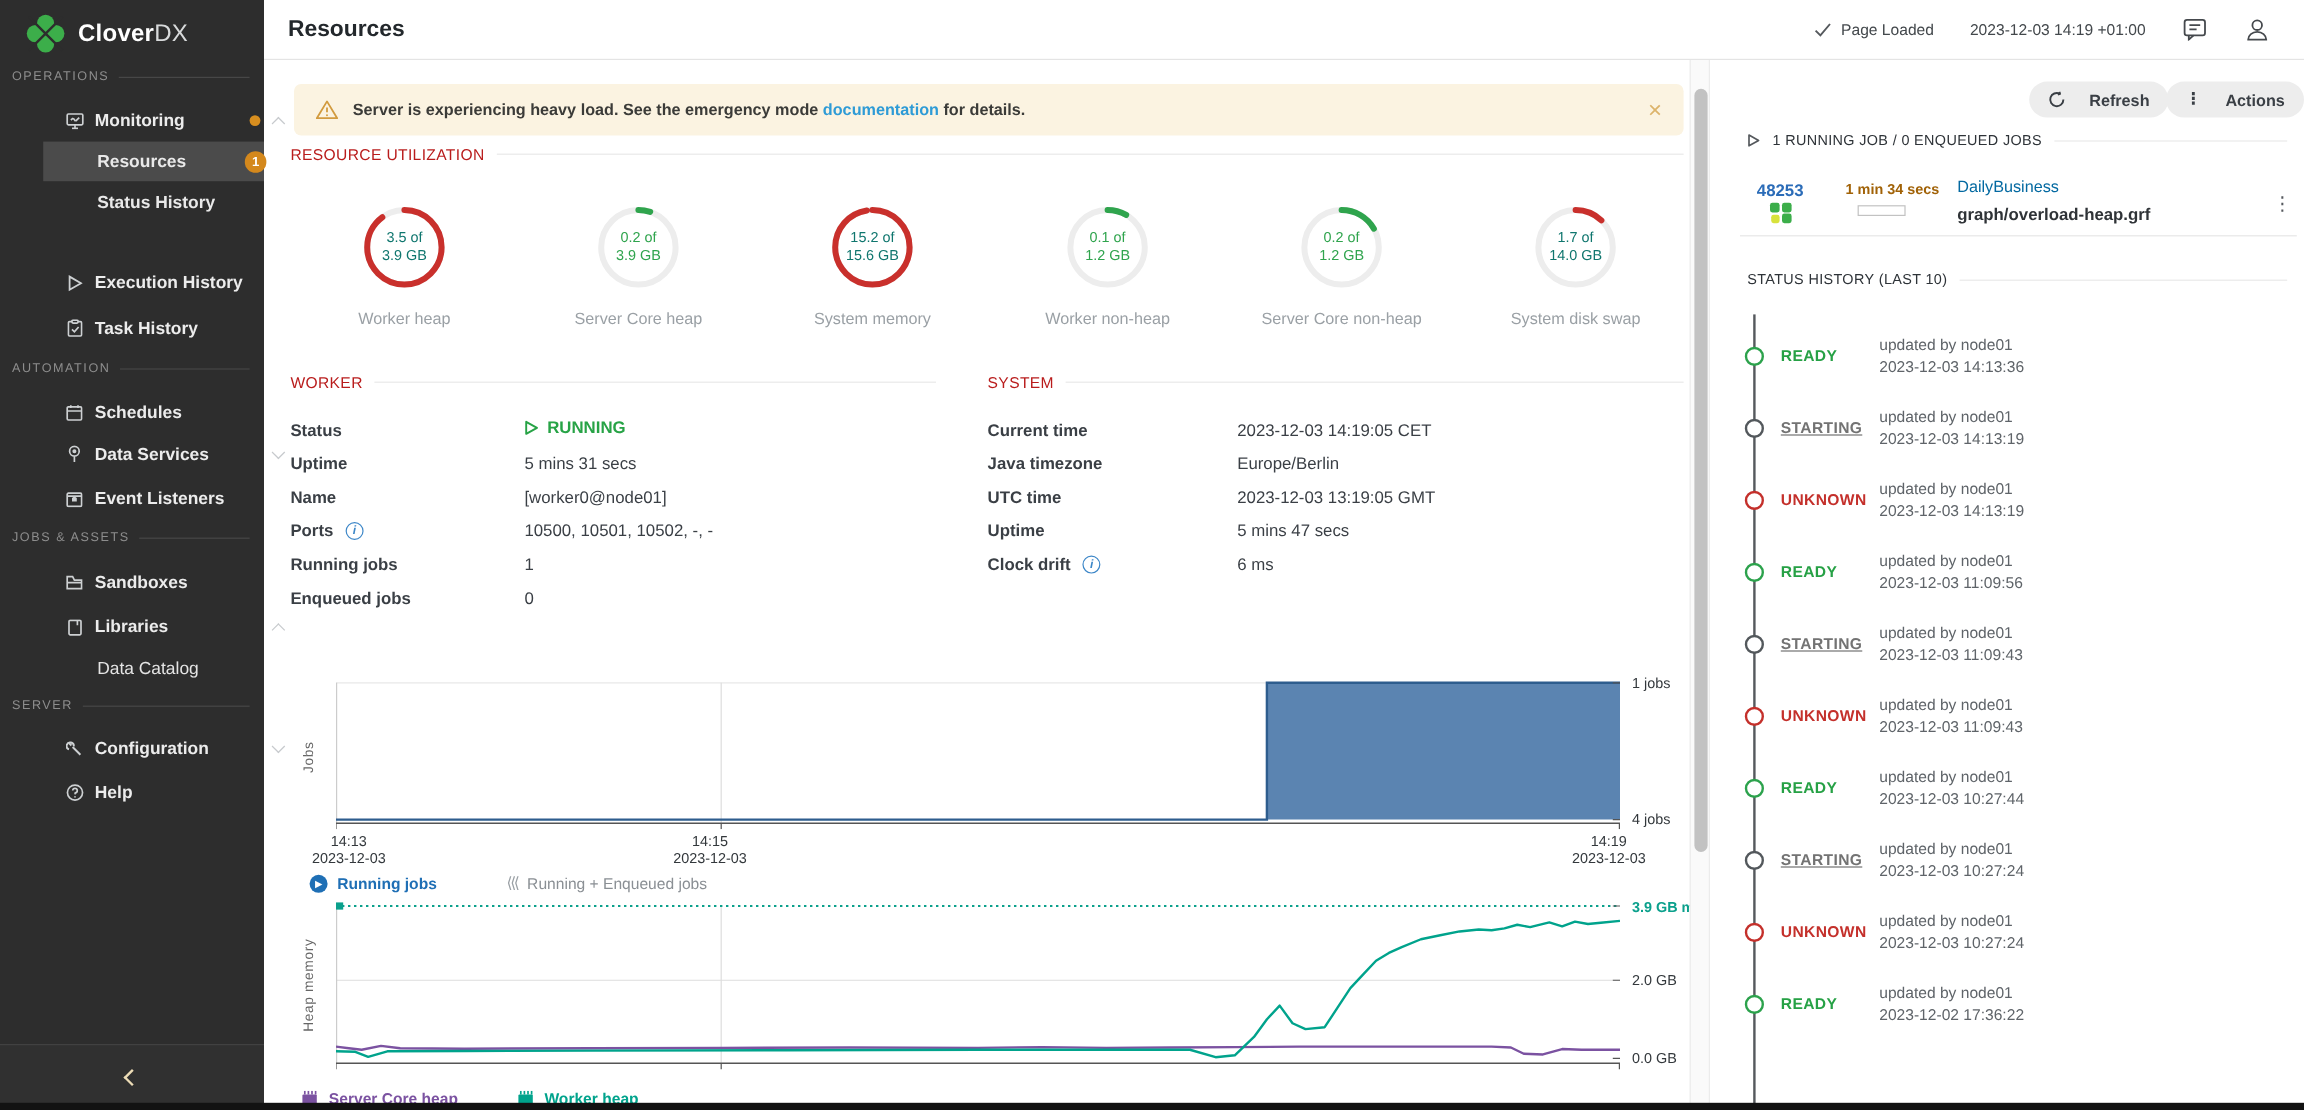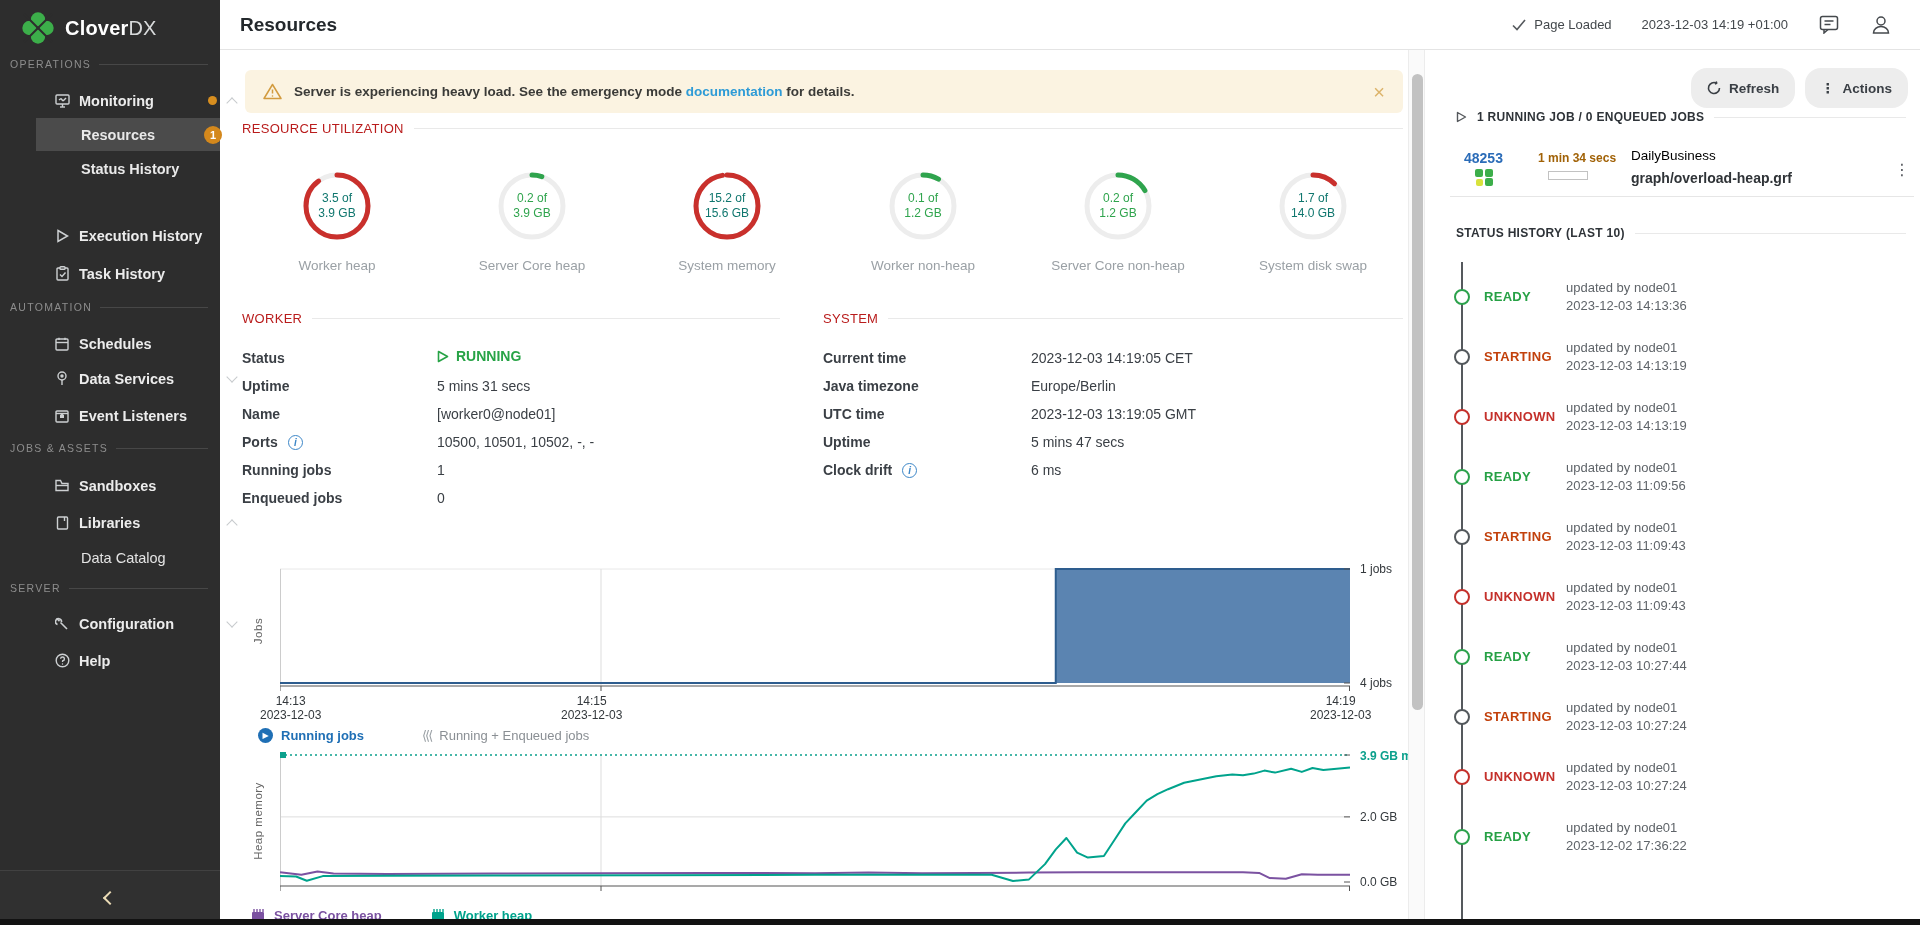--- a/index.html
+++ b/index.html
@@ -80,41 +80,41 @@
   .chevs{color:#9aa0a5;font-size:13px;letter-spacing:-2px;}
 
   .bottom-strip{position:absolute;left:0;bottom:0;width:1920px;height:6px;background:#121212;z-index:20;}
 
   
   .vscroll{position:absolute;left:1408px;top:50px;width:17px;height:875px;background:#fafafa;border-left:1px solid #ececec;border-right:1px solid #ececec;z-index:6;}
   .vthumb{position:absolute;left:3px;top:24px;width:11px;height:636px;border-radius:6px;background:#c2c2c2;cursor:pointer;}
 
   
   .rpanel{position:absolute;left:1426px;top:50px;width:494px;height:875px;background:#fff;}
-  .pill-btn{position:absolute;height:40px;border-radius:16px;background:#ededed;border:none;display:flex;align-items:center;gap:8px;padding:0 16px;font-size:13.5px;font-weight:600;color:#3a3f45;cursor:pointer;}
+  .pill-btn{position:absolute;height:30px;border-radius:16px;background:#ededed;border:none;display:flex;align-items:center;gap:20px;padding:0 16px;font-size:13.5px;font-weight:600;color:#3a3f45;cursor:pointer;}
   .rp-h{position:absolute;display:flex;align-items:center;gap:10px;left:30px;right:14px;}
-  .rp-h .tt{font-size:12px;font-weight:700;color:#2e3338;letter-spacing:.3px;white-space:nowrap;}
+  .rp-h .tt{font-size:12px;font-weight:400;color:#2e3338;letter-spacing:.3px;white-space:nowrap;}
   .rp-h .rule{flex:1;height:1px;background:#e9e9e9;}
   .job-id{position:absolute;font-size:14px;font-weight:700;color:#2b6cb8;cursor:pointer;}
   .job-dur{position:absolute;font-size:12px;font-weight:700;color:#a16207;}
   .progress{position:absolute;width:40px;height:9px;border:1px solid #c2c2c2;background:#fff;}
   .progress .fill{height:100%;background:#3f6fa8;}
-  .job-sb{position:absolute;font-size:13.5px;color:#000000;}
+  .job-sb{position:absolute;font-size:13.5px;color:#0369a1;}
   .job-path{position:absolute;font-size:14px;font-weight:700;color:#2f3337;}
   .kebab{position:absolute;font-size:16px;color:#55595e;cursor:pointer;letter-spacing:0;}
   .job-sep{position:absolute;left:24px;right:6px;height:1px;background:#e6e6e6;}
 
   .tl-line{position:absolute;left:35px;top:212px;width:2px;height:660px;background:#55595d;}
   .tl-item{position:absolute;left:0;right:0;height:36px;}
   .tl-dot{position:absolute;left:28px;top:10px;width:16px;height:16px;border-radius:50%;background:#fff;border:2.5px solid #888;}
   .tl-status{position:absolute;left:58px;top:10px;font-size:13px;font-weight:700;letter-spacing:.3px;}
   .tl-item[data-status="READY"] .tl-dot{border-color:#2ca24c;}
   .tl-item[data-status="READY"] .tl-status{color:#26a145;}
   .tl-item[data-status="STARTING"] .tl-dot{border-color:#53585c;}
-  .tl-item[data-status="STARTING"] .tl-status{color:#c2410c;}
+  .tl-item[data-status="STARTING"] .tl-status{color:#737373;text-decoration:underline;}
   .tl-item[data-status="UNKNOWN"] .tl-dot{border-color:#c4302b;}
   .tl-item[data-status="UNKNOWN"] .tl-status{color:#c4302b;}
   .tl-meta{position:absolute;left:140px;top:0;font-size:13px;color:#5f6469;line-height:18px;}
 </style>
 </head>
 <body>
 
 <div id="app">
 
   <nav class="sidebar">

